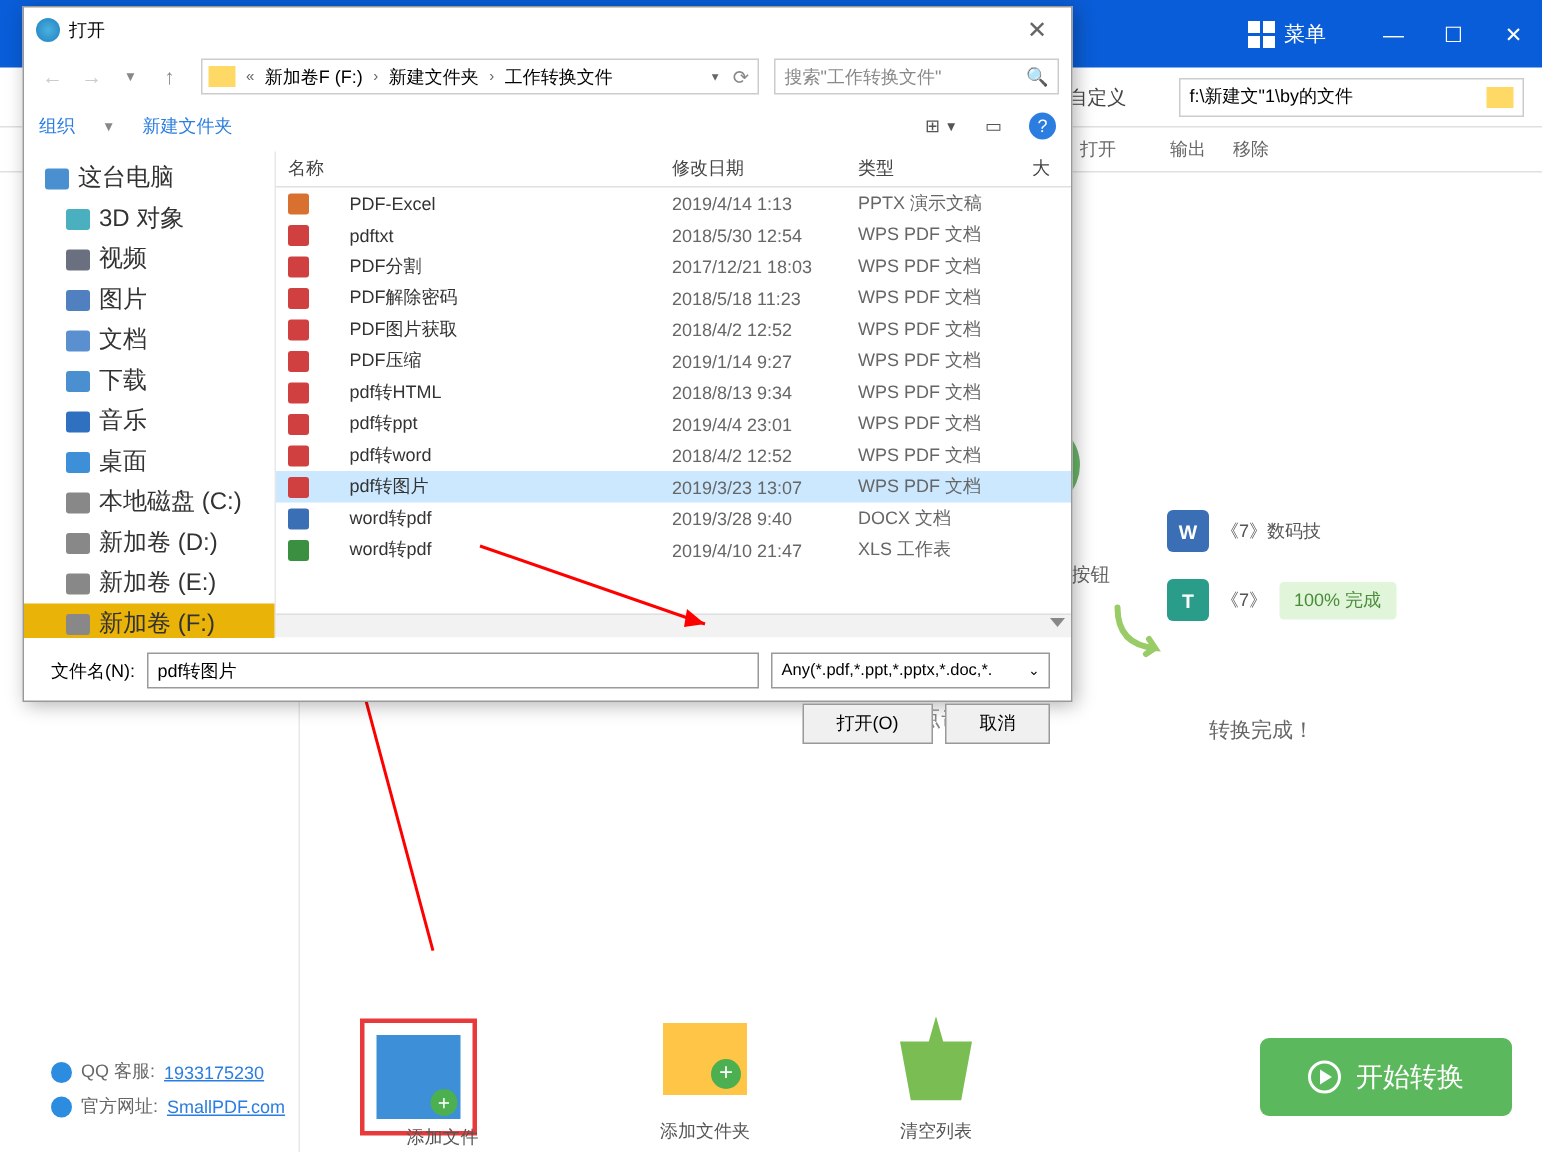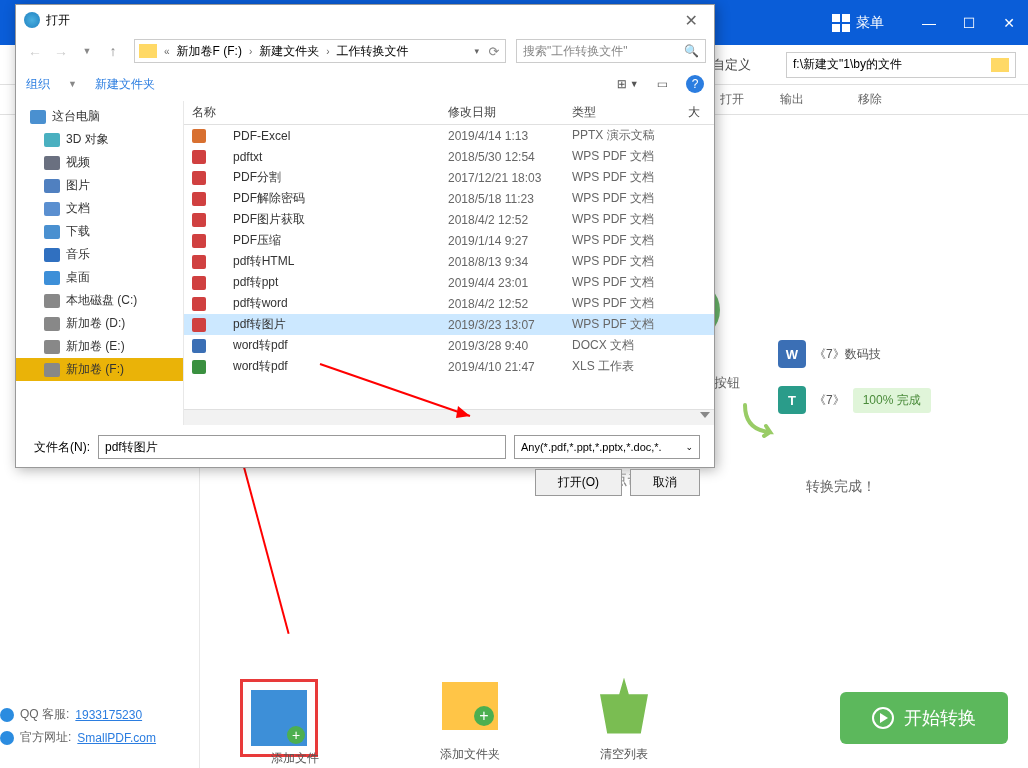--- a/index.html
+++ b/index.html
@@ -16,21 +16,21 @@
     
     .app-toolbar { height: 40px; border-bottom: 1px solid #e0e0e0; display: flex; align-items: center; padding: 0 12px; }
     .path-input { margin-left: auto; width: 230px; height: 26px; border: 1px solid #ccc; padding: 0 6px; font-size: 12px; display: flex; align-items: center; }
     .folder-icon-sm { width: 18px; height: 14px; background: #ffd966; display: inline-block; margin-left: 4px; }
     .custom-label { font-size: 13px; color: #444; margin-right: 6px; }
     
     .app-header-row { height: 30px; display: flex; align-items: center; padding: 0 12px; font-size: 12px; color: #666; border-bottom: 1px solid #e0e0e0; }
     .col-status { width: 120px; text-align: center; margin-left: 570px; }
     .col-open { width: 60px; text-align: center; }
     .col-output { width: 60px; text-align: center; }
-    .col-remove { width: 60px; text-align: right; }
+    .col-remove { width: 60px; text-align: left; }
     
     .app-main { position: absolute; top: 116px; left: 200px; right: 0; bottom: 100px; }
     .drop-hint { position: absolute; top: 350px; left: 280px; width: 250px; text-align: center; color: #888; font-size: 15px; line-height: 26px; }
     
     .convert-badge { position: absolute; top: 280px; left: 660px; width: 60px; height: 60px; background: #6bb76b; border-radius: 50%; color: #fff; display: flex; align-items: center; justify-content: center; font-size: 20px; }
     .press-btn-label { position: absolute; top: 374px; left: 714px; font-size: 13px; color: #666; }
     
     .arrow-curve { position: absolute; top: 400px; left: 740px; width: 40px; height: 40px; }
     .arrow-curve svg { width: 100%; height: 100%; }
     
@@ -49,21 +49,21 @@
     .add-file-icon { width: 56px; height: 56px; background: #3d8fd8; position: relative; }
     .add-file-icon::after { content: "+"; position: absolute; bottom: 2px; right: 2px; background: #4caf50; color: #fff; width: 18px; height: 18px; border-radius: 50%; display: flex; align-items: center; justify-content: center; font-size: 14px; }
     .add-folder-icon { width: 56px; height: 48px; background: #ffc547; position: relative; }
     .add-folder-icon::after { content: "+"; position: absolute; bottom: 4px; right: 4px; background: #4caf50; color: #fff; width: 20px; height: 20px; border-radius: 50%; display: flex; align-items: center; justify-content: center; font-size: 16px; }
     .clear-icon { width: 48px; height: 56px; background: #7abd52; clip-path: polygon(15% 100%, 85% 100%, 100% 30%, 60% 30%, 50% 0, 40% 30%, 0 30%); position: relative; }
     .start-btn { position: absolute; bottom: 24px; right: 20px; background: #5cb85c; color: #fff; padding: 14px 32px; border-radius: 6px; font-size: 18px; display: flex; align-items: center; gap: 10px; }
     .play-icon { width: 22px; height: 22px; border: 2px solid #fff; border-radius: 50%; display: flex; align-items: center; justify-content: center; }
     .play-icon::after { content: ""; border-left: 8px solid #fff; border-top: 5px solid transparent; border-bottom: 5px solid transparent; margin-left: 2px; }
     
     .left-sidebar { position: absolute; left: 0; top: 116px; bottom: 0; width: 200px; background: #fff; border-right: 1px solid #e8e8e8; }
-    .contact-info { position: absolute; bottom: 16px; left: 0; font-size: 12px; color: #666; }
+    .contact-info { position: absolute; bottom: 16px; left: 34px; font-size: 12px; color: #666; }
     .contact-info a { color: #2b7de0; text-decoration: underline; }
     .contact-row { display: flex; align-items: center; gap: 6px; margin-bottom: 6px; }
     .qq-icon { width: 14px; height: 14px; background: #2b8ce0; border-radius: 50%; }
     .ie-icon { width: 14px; height: 14px; background: #2b8ce0; border-radius: 50%; }
     
     
     .file-dialog { position: absolute; top: 4px; left: 15px; width: 700px; height: 464px; background: #fff; border: 1px solid #999; box-shadow: 2px 2px 12px rgba(0,0,0,0.3); z-index: 10; }
     .dlg-titlebar { height: 30px; display: flex; align-items: center; padding: 0 8px; font-size: 12px; }
     .dlg-icon { width: 16px; height: 16px; background: radial-gradient(circle, #4ab0e0, #2080c0); border-radius: 50%; margin-right: 6px; }
     .dlg-close { margin-left: auto; font-size: 16px; color: #666; padding: 0 8px; }
@@ -79,21 +79,21 @@
     .search-box { width: 190px; height: 24px; border: 1px solid #ccc; display: flex; align-items: center; padding: 0 6px; font-size: 12px; color: #888; }
     .search-box .mag { margin-left: auto; color: #888; }
     
     .dlg-toolbar { height: 34px; display: flex; align-items: center; padding: 0 10px; gap: 18px; font-size: 12px; }
     .toolbar-spacer { flex: 1; }
     .view-dd { display: flex; align-items: center; gap: 3px; color: #555; }
     .help-icon { width: 18px; height: 18px; background: #2b7de0; color: #fff; border-radius: 50%; display: flex; align-items: center; justify-content: center; font-size: 12px; }
     
     .dlg-body { display: flex; height: 324px; }
     .dlg-sidebar { width: 168px; border-right: 1px solid #e8e8e8; padding: 4px 0; overflow-y: auto; }
-    .side-item { display: flex; align-items: center; gap: 6px; padding: 3px 8px 3px 28px; font-size: 12px; color: #333; }
+    .side-item { display: flex; align-items: center; gap: 6px; padding: 3px 8px 3px 28px; font-size: 16px; color: #333; }
     .side-item.root { padding-left: 14px; }
     .side-item.selected { background: #eab308; }
     .side-ico { width: 16px; height: 14px; background: #4a90d0; border-radius: 2px; }
     .side-ico.computer { background: #4a90d0; }
     .side-ico.drive { background: #888; }
     .side-ico.folder3d { background: #4ab0c0; }
     .side-ico.video { background: #6a7080; }
     .side-ico.pic { background: #5080c0; }
     .side-ico.doc { background: #5a8fd0; }
     .side-ico.dl { background: #4a90d0; }

